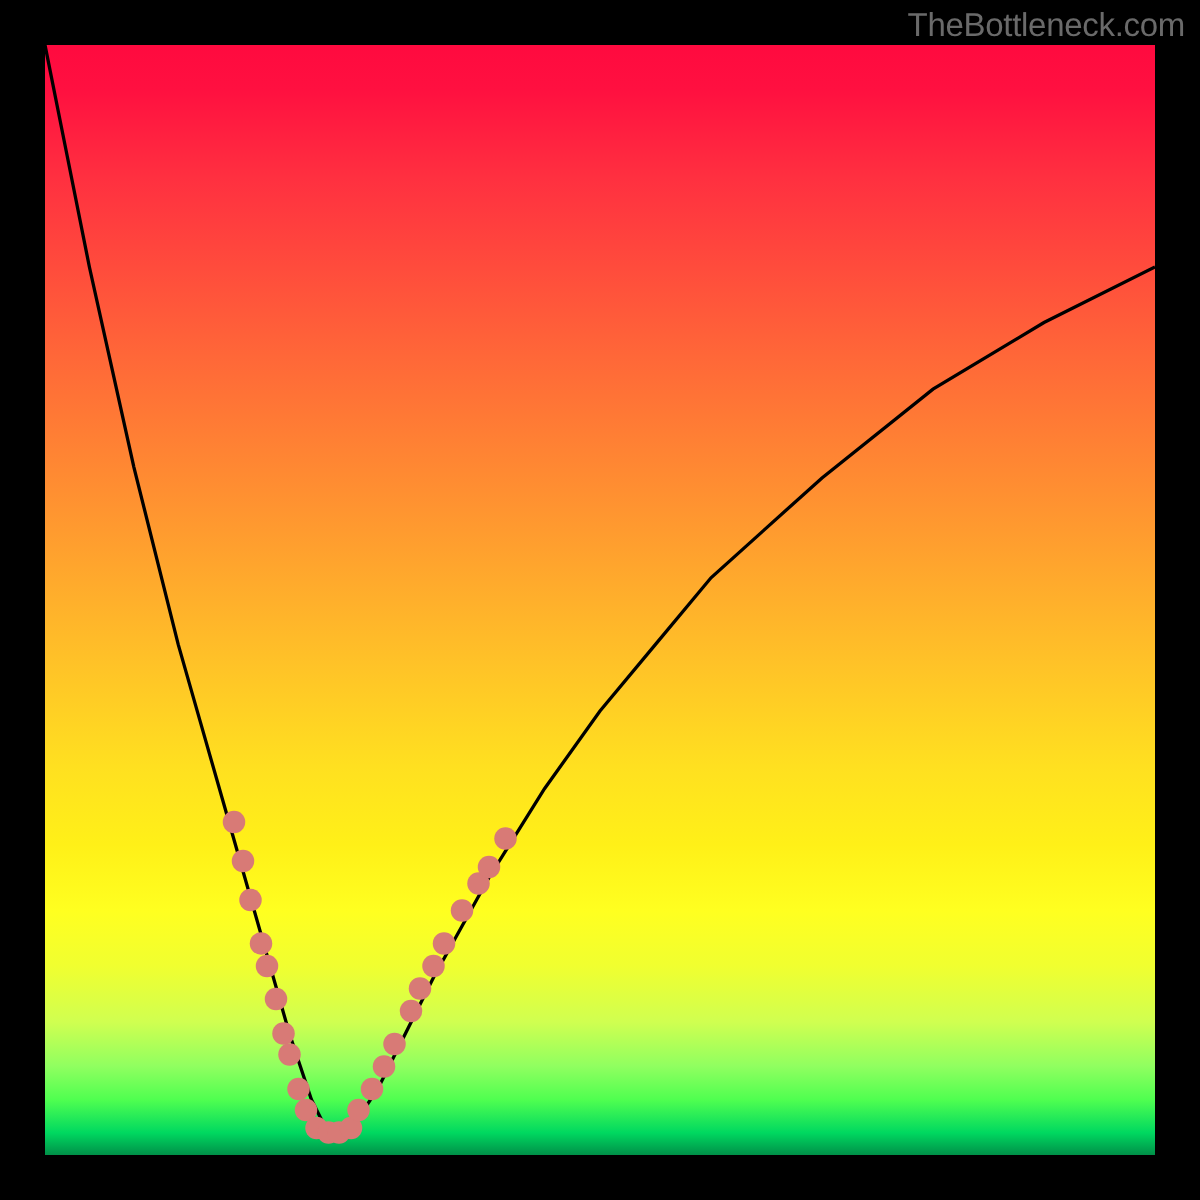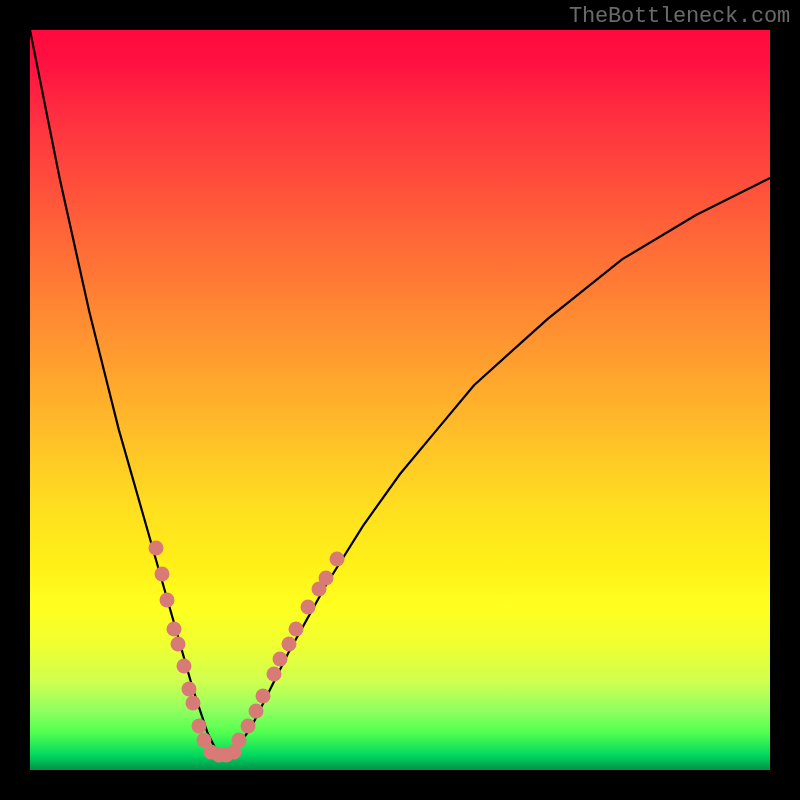--- a/index.html
+++ b/index.html
@@ -32,21 +32,21 @@
       #90ff60 92%,
       #50ff50 95%,
       #00d860 98%,
       #009048 100%
     );
   }
   .watermark {
     position: absolute;
     top: 4px;
     right: 10px;
-    font-family: Liberation Mono, monospace;
+    font-family: Liberation Sans, sans-serif;
     font-size: 22px;
     color: #6a6a6a;
     letter-spacing: -0.2px;
   }
   svg.curve {
     position: absolute;
     left: 0; top: 0;
     width: 740px;
     height: 740px;
   }

